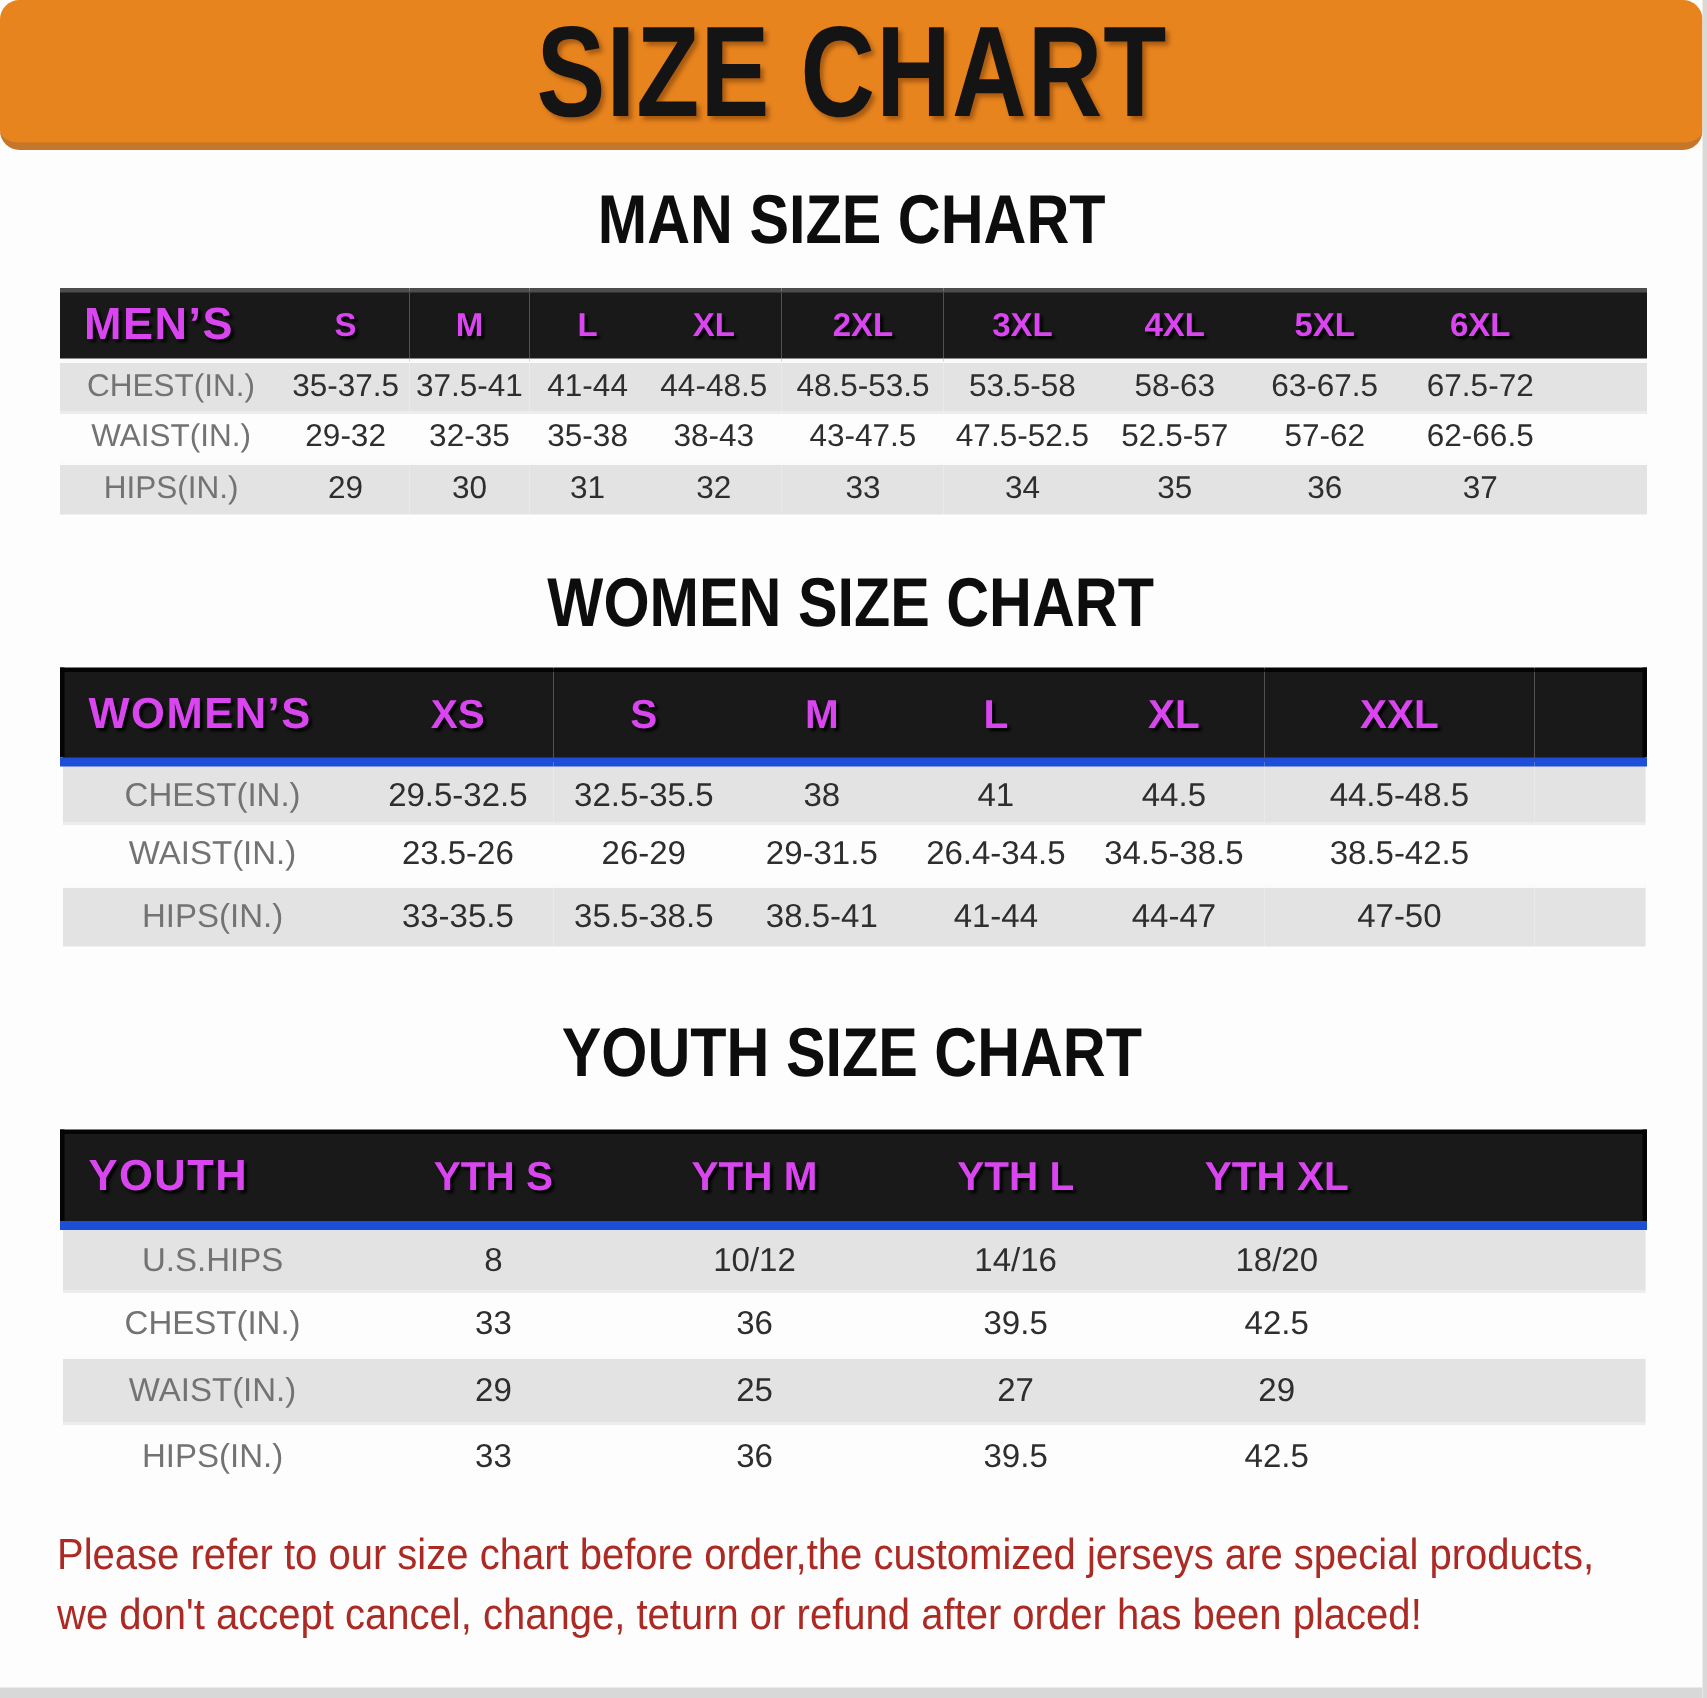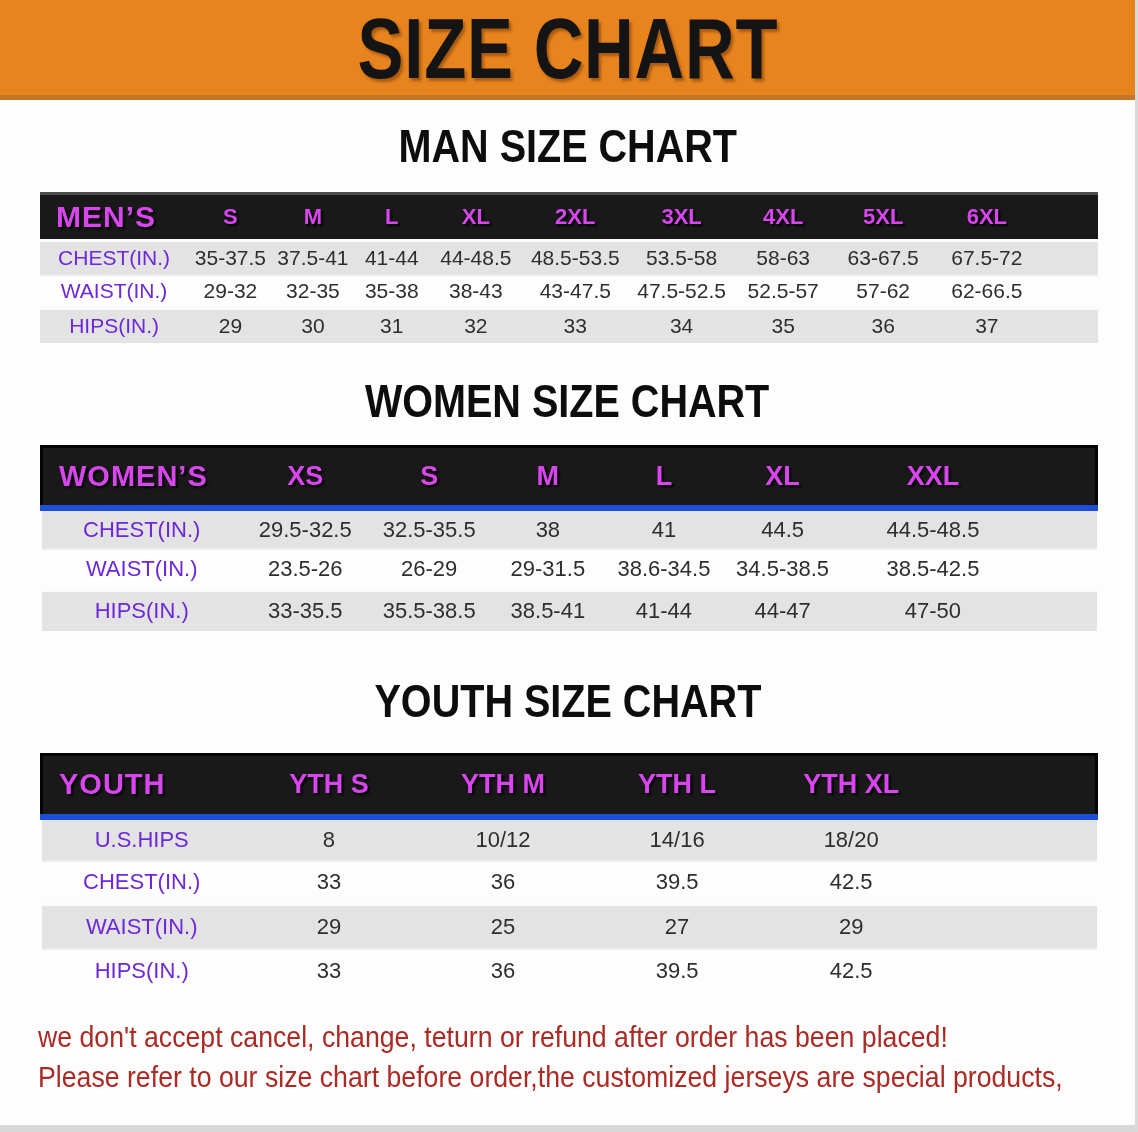--- a/index.html
+++ b/index.html
@@ -11,21 +11,21 @@
   }
   .page {
     position:relative; width:1138px; height:1132px;
     background:#fdfdfd; overflow:hidden;
     border-right:3px solid #d9d9d9;
   }
   
   .banner {
     height:100px; background:#E8841E;
     border-bottom:5px solid #c4762b;
-    display:flex; align-items:center; justify-content:center;
+    display:flex; align-items:center; justify-content:center;border-radius:13px;
   }
   .banner h1 {
     font-size:86px; font-weight:800; color:#141414;
     line-height:1; letter-spacing:1px;
     text-shadow:3px 3px 3px rgba(90,40,0,.45);
   }
   .cn { display:inline-block; transform:scaleX(.8); white-space:nowrap; }
   .cn2 { display:inline-block; transform:scaleX(.86); white-space:nowrap; }
   
   h2 {
@@ -62,21 +62,21 @@
   .sec-women th.corner, .sec-youth th.corner { font-size:29px; }
   tbody td {
     text-align:center; color:#2e2e2e; font-weight:500;
     border-top:3px solid #fbfbfb;
   }
   .sec-men tbody td   { height:34px; font-size:21px; }
   .sec-women tbody td { height:41px; font-size:22px; }
   .sec-youth tbody td { height:44px; font-size:22px; }
   tbody tr:nth-child(odd) td { background:#e3e3e3; }
   tbody tr:nth-child(even) td { background:#fdfdfd; border-top:2px solid #ececec; }
-  td.rlabel { font-weight:500; color:#6d28d9; }
+  td.rlabel { font-weight:500; color:#737373; }
   
   .notice { margin:24px 0 0 38px; color:#ac2a24; }
   .notice p { font-size:29px; line-height:40px; font-weight:500; }
   .cnL { display:inline-block; transform:scaleX(.92); transform-origin:0 50%; white-space:nowrap; }
   
   .bottom-strip {
     position:absolute; left:0; right:0; bottom:0; height:7px;
     background:#d8d8d8;
   }
 </style>
@@ -198,21 +198,21 @@
           <td>41</td>
           <td>44.5</td>
           <td>44.5-48.5</td>
           <td></td>
         </tr>
         <tr>
           <td class="rlabel">WAIST(IN.)</td>
           <td>23.5-26</td>
           <td>26-29</td>
           <td>29-31.5</td>
-          <td>38.6-34.5</td>
+          <td>26.4-34.5</td>
           <td>34.5-38.5</td>
           <td>38.5-42.5</td>
           <td></td>
         </tr>
         <tr>
           <td class="rlabel">HIPS(IN.)</td>
           <td>33-35.5</td>
           <td>35.5-38.5</td>
           <td>38.5-41</td>
           <td>41-44</td>
@@ -276,18 +276,18 @@
           <td>36</td>
           <td>39.5</td>
           <td>42.5</td>
           <td></td>
         </tr>
       </tbody>
     </table>
   </section>
 
   <footer class="notice">
+    <p><span class="cnL">Please refer to our size chart before order,the customized jerseys are special products,</span></p>
     <p><span class="cnL">we don't accept cancel, change, teturn or refund after order has been placed!</span></p>
-    <p><span class="cnL">Please refer to our size chart before order,the customized jerseys are special products,</span></p>
   </footer>
 
   <div class="bottom-strip"></div>
 </div>
 
 </body></html>

